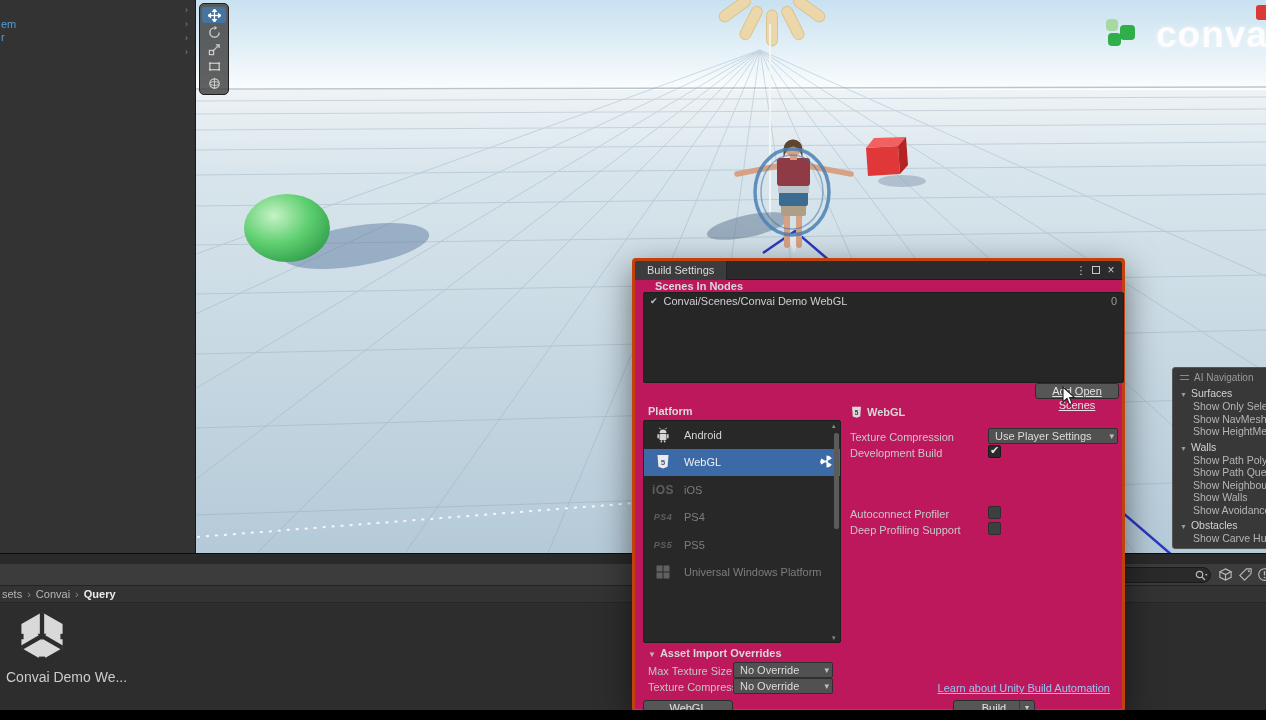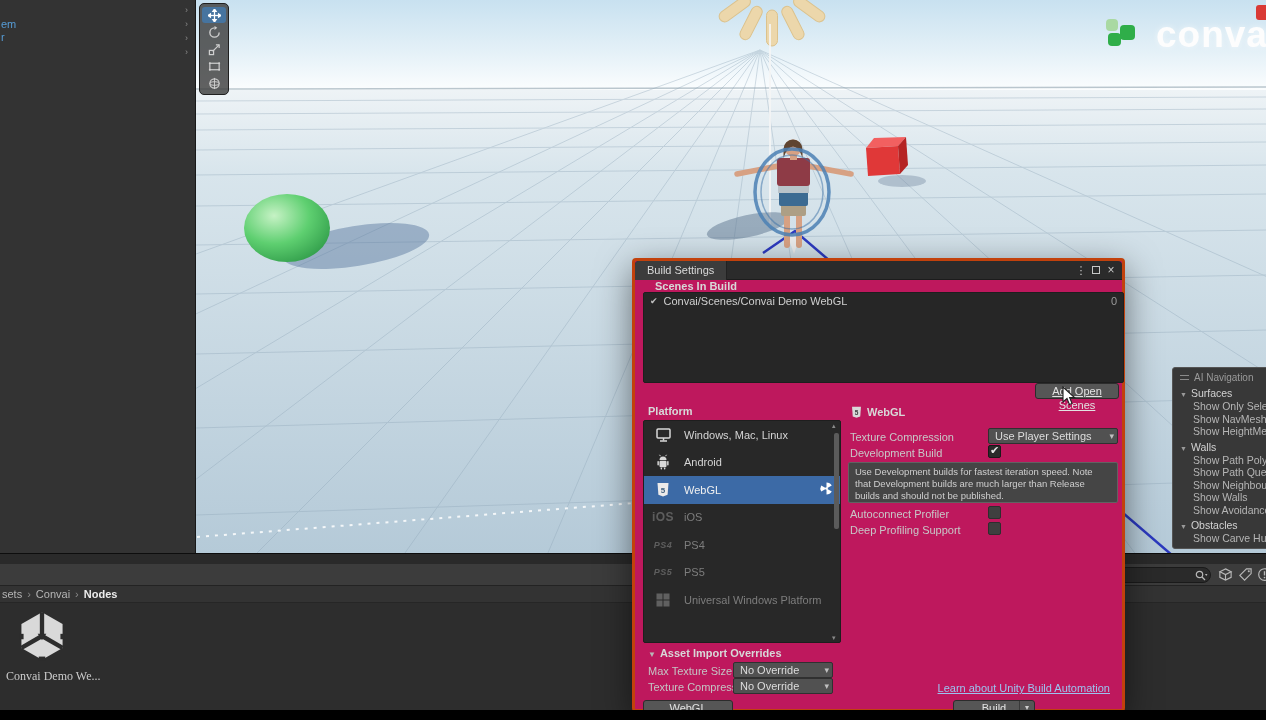--- a/index.html
+++ b/index.html
@@ -125,21 +125,21 @@
   .searchfield { position:absolute; left:1003px; top:3px; width:208px; height:16px; background:#2a2a2a;
      border:1px solid #1a1a1a; border-radius:8px; }
   .searchfield .mag { position:absolute; right:2px; top:1px; }
   .pt-ico { position:absolute; top:3px; width:16px; height:16px; }
   .proj-crumbs { position:absolute; left:0; top:32px; right:0; height:17px; background:#333;
      border-bottom:1px solid #262626; display:flex; align-items:center; padding-left:2px;
      font-size:11px; color:#b5b5b5; }
   .proj-crumbs .sep { color:#8a8a8a; margin:0 5px; font-size:11px; }
   .proj-crumbs .leaf { color:#ececec; font-weight:bold; }
   .proj-item { position:absolute; left:6px; top:56px; width:72px; text-align:center; }
-  .proj-item .ilabel { margin-top:3px; font-size:12px; color:#cccccc; white-space:nowrap;font-family:Liberation Serif, serif; }
+  .proj-item .ilabel { margin-top:3px; font-size:14px; color:#cccccc; white-space:nowrap; }
   .black-bar { position:absolute; left:0; top:710px; width:1266px; height:10px; background:#000; z-index:45; }
 
   
   .cursor { position:absolute; left:1062px; top:386px; z-index:60; }
 </style>
 </head>
 <body>
 
 <div id="root">
 
@@ -325,45 +325,35 @@
   <div class="bwin">
     <div class="bwin-titlebar">
       <span class="bwin-tab">Build Settings</span>
       <span class="tb-ico tb-kebab">⋮</span>
       <span class="tb-ico tb-max">
           <i></i>
         </span>
       <span class="tb-ico tb-close">×</span>
     </div>
 
-    <div class="sec-label" style="left:20px; top:19px;">Scenes In Build</div>
+    <div class="sec-label" style="left:20px; top:19px;">Scenes In Nodes</div>
 
     <div class="scene-list">
       <div class="scene-row">
         <span class="chk">✔</span>
         <span>Convai/Scenes/Convai Demo WebGL</span>
         <span class="ord">0</span>
       </div>
     </div>
 
     <div class="btn btn-add">Add Open Scenes</div>
 
     <div class="sec-label" style="left:13px; top:144px;">Platform</div>
 
     <div class="plat-list">
-      <div class="plat-row">
-        <span class="plat-icon">
-            <svg width="17" height="16" viewBox="0 0 16 16">
-              <rect x="1.5" y="2" width="13" height="9" rx="1" fill="none" stroke="#d8d8d8" stroke-width="1.5"></rect>
-              <line x1="8" y1="11" x2="8" y2="13.5" stroke="#d8d8d8" stroke-width="1.5"></line>
-              <line x1="4.5" y1="14" x2="11.5" y2="14" stroke="#d8d8d8" stroke-width="1.5"></line>
-            </svg>
-          </span>
-        <span>Windows, Mac, Linux</span>
-      </div>
       <div class="plat-row">
         <span class="plat-icon">
             <svg width="16" height="16" viewBox="0 0 16 16" fill="#d8d8d8">
               <path d="M4.5,6 a3.5,3.5 0 0 1 7,0 z"></path>
               <line x1="5.5" y1="2.2" x2="4.5" y2="0.8" stroke="#d8d8d8" stroke-width="1"></line>
               <line x1="10.5" y1="2.2" x2="11.5" y2="0.8" stroke="#d8d8d8" stroke-width="1"></line>
               <rect x="4.5" y="6.8" width="7" height="6.5" rx="1.2"></rect>
               <rect x="2.4" y="7" width="1.5" height="4.5" rx=".75"></rect>
               <rect x="12.1" y="7" width="1.5" height="4.5" rx=".75"></rect>
               <rect x="5.6" y="13.5" width="1.5" height="2" rx=".7"></rect>
@@ -431,21 +421,20 @@
 
     <div class="rp-label" style="top:170px;">Texture Compression</div>
     <div class="dropdown" style="left:353px; top:167px; width:130px;">
       <span>Use Player Settings</span>
       <span class="caret">▾</span>
     </div>
 
     <div class="rp-label" style="top:186px;">Development Build</div>
     <div class="checkbox checked" style="left:353px; top:184px;"></div>
 
-    <div class="infobox">Use Development builds for fastest iteration speed. Note that Development builds are much larger than Release builds and should not be published.</div>
 
     <div class="rp-label" style="top:247px;">Autoconnect Profiler</div>
     <div class="checkbox dim" style="left:353px; top:245px;"></div>
 
     <div class="rp-label" style="top:263px;">Deep Profiling Support</div>
     <div class="checkbox dim" style="left:353px; top:261px;"></div>
 
     <div class="sec-label" style="left:13px; top:386px;">
       <span class="aio-tri">▼</span><span>Asset Import Overrides</span>
     </div>
@@ -493,21 +482,21 @@
             <circle cx="8" cy="8" r="6.2" fill="none" stroke="#b8b8b8" stroke-width="1.2"></circle>
             <line x1="8" y1="4.5" x2="8" y2="9" stroke="#b8b8b8" stroke-width="1.5"></line>
             <circle cx="8" cy="11.2" r=".9" fill="#b8b8b8"></circle>
           </svg></span>
     </div>
     <div class="proj-crumbs">
       <span>sets</span>
       <span class="sep">›</span>
       <span>Convai</span>
       <span class="sep">›</span>
-      <span class="leaf">Nodes</span>
+      <span class="leaf">Query</span>
     </div>
     <div class="proj-item">
       <svg width="52" height="52" viewBox="0 0 48 48">
         <polygon points="24,2 43,13 43,35 24,46 5,35 5,13" fill="#d9d9d9"></polygon>
         <g stroke="#2d2d2d" stroke-width="4">
           <line x1="24" y1="24" x2="24" y2="2"></line>
           <line x1="24" y1="24" x2="5" y2="35"></line>
           <line x1="24" y1="24" x2="43" y2="35"></line>
         </g>
         <g fill="#2d2d2d">

